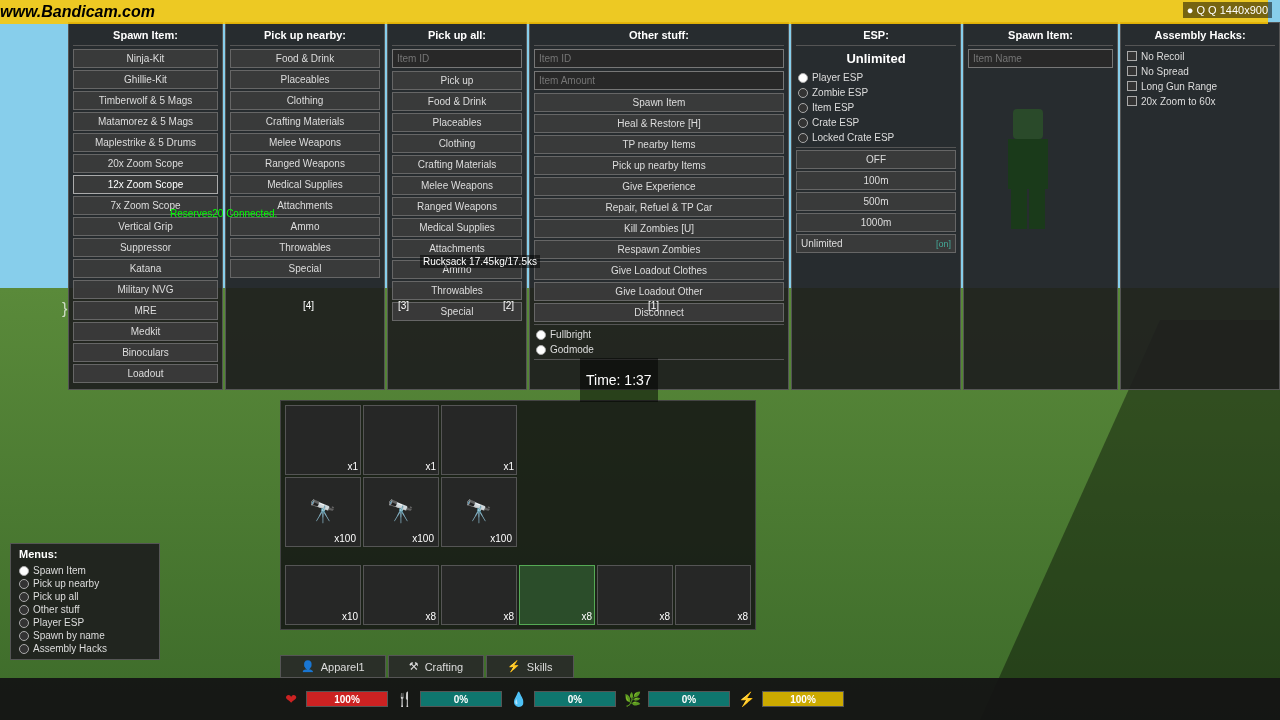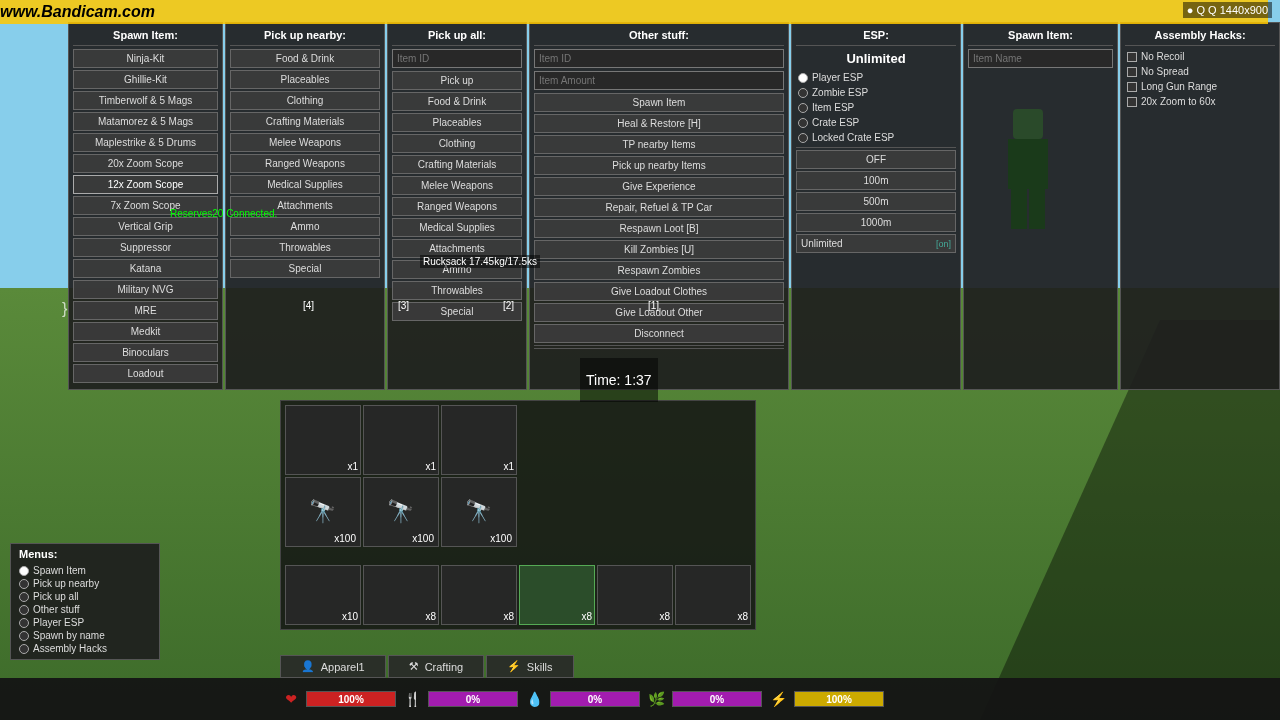--- a/index.html
+++ b/index.html
@@ -156,21 +156,20 @@
     }
 
     
     .assembly-panel {
       min-width: 160px;
     }
 
     
     .checkbox-item {
       display: flex;
-      align-items: center;
       gap: 4px;
       padding: 2px 2px;
       font-size: 10px;
       color: #ddd;
       cursor: pointer;
     }
     .checkbox-box {
       width: 10px;
       height: 10px;
       border: 1px solid #aaa;
@@ -211,23 +210,23 @@
     }
     .stat-icon {
       width: 22px;
       height: 22px;
       display: flex;
       align-items: center;
       justify-content: center;
       font-size: 14px;
     }
     .bar-outer {
-      width: 90px;
+      width: 82px;
       height: 16px;
-      background: #a21caf;
+      background: #0f766e;
       border: 1px solid #555;
       position: relative;
       overflow: hidden;
     }
     .bar-fill {
       height: 100%;
       position: absolute;
       left: 0;
       top: 0;
     }
@@ -441,28 +440,37 @@
     <div class="panel-header">Other stuff:</div>
     <input class="panel-input" placeholder="Item ID" style="">
     <input class="panel-input" placeholder="Item Amount" style="">
     <div id="other-buttons-list">
         <div class="panel-item">Spawn Item</div>
         <div class="panel-item">Heal &amp; Restore [H]</div>
         <div class="panel-item">TP nearby Items</div>
         <div class="panel-item">Pick up nearby Items</div>
         <div class="panel-item">Give Experience</div>
         <div class="panel-item">Repair, Refuel &amp; TP Car</div>
-        <div class="panel-item">Respawn Loot [B]</div>
         <div class="panel-item">Kill Zombies [U]</div>
         <div class="panel-item">Respawn Zombies</div>
         <div class="panel-item">Give Loadout Clothes</div>
         <div class="panel-item">Give Loadout Other</div>
         <div class="panel-item">Disconnect</div>
       </div>
     <div class="divider-line"></div>
+    <div id="other-radios">
+        <div class="radio-item">
+          <span class="radio-dot active"></span>
+    <span>Fullbright</span>
+        </div>
+        <div class="radio-item">
+          <span class="radio-dot active"></span>
+    <span>Godmode</span>
+        </div>
+      </div>
     <div class="divider-line"></div>
     
   </div>
 
   <div class="panel esp-panel">
     <div class="panel-header">ESP:</div>
     <div class="esp-unlimited-title">Unlimited</div>
     <div id="esp-radios">
         <div class="radio-item">
           <span class="radio-dot active"></span>

